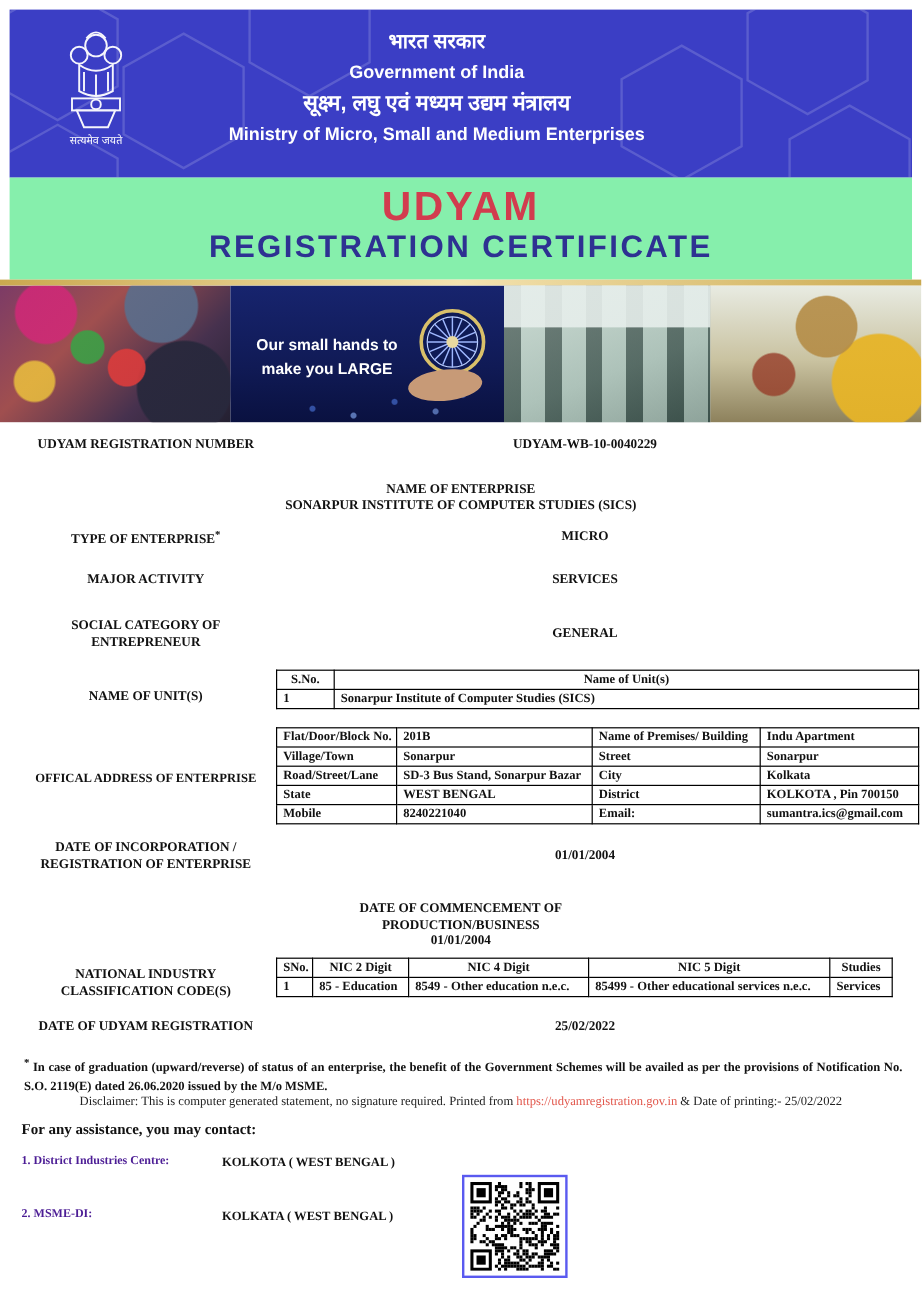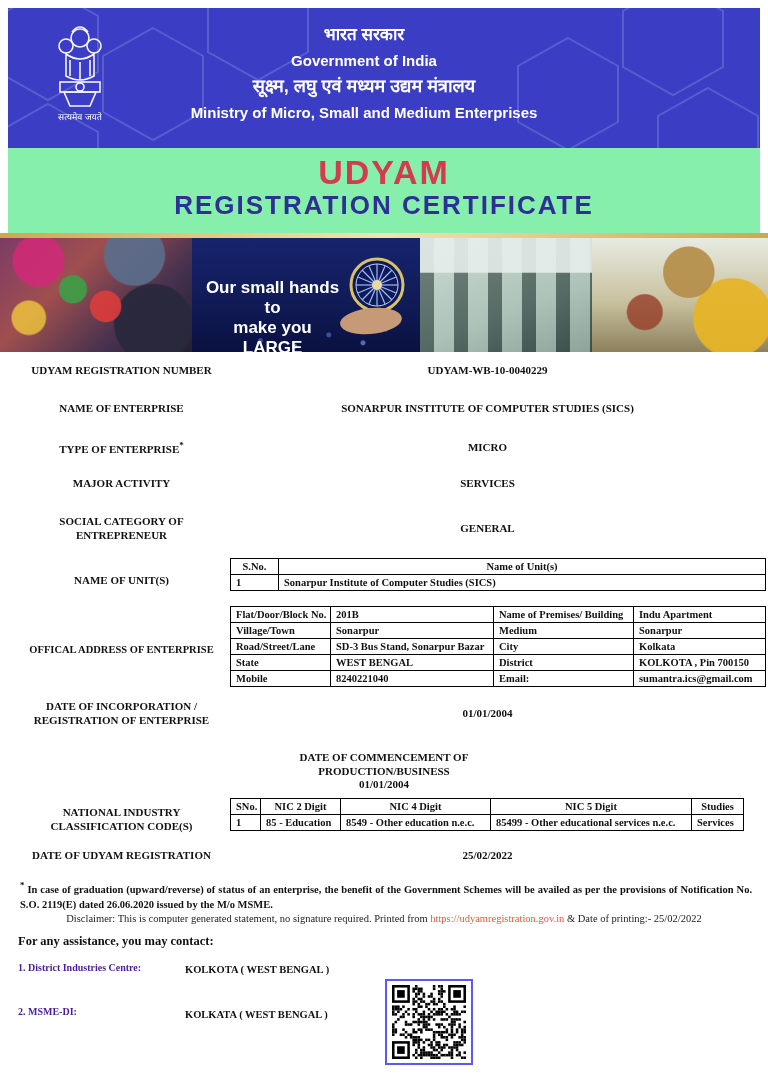--- a/index.html
+++ b/index.html
@@ -58,21 +58,21 @@
       linear-gradient(180deg, rgba(230,238,235,.9) 0 30%, transparent 31%),
       repeating-linear-gradient(90deg, rgba(30,50,45,.55) 0 14px, rgba(190,210,200,.5) 14px 34px),
       linear-gradient(160deg,#dde7e2 0%, #9cb2aa 60%, #5d736c 100%); }
   .seg-hay { left:592px; width:176px;
     background:
       radial-gradient(circle at 55% 30%, rgba(180,140,70,.9) 0 20%, transparent 21%),
       radial-gradient(circle at 80% 70%, rgba(230,180,40,.95) 0 24%, transparent 25%),
       radial-gradient(circle at 30% 65%, rgba(150,60,40,.8) 0 12%, transparent 13%),
       linear-gradient(180deg,#e8ebe2 0%, #c9c2a0 55%, #8d815c 100%); }
   .slogan { position:absolute; left:205px; top:40px; width:135px; text-align:center;
-    color:#fff; font-family:"Liberation Sans", sans-serif; font-size:17px; font-weight:600; line-height:20px; }
+    color:#fff; font-family:"Liberation Sans", sans-serif; font-size:13px; font-weight:600; line-height:20px; }
   .wheel { position:absolute; left:348px; top:18px; }
   .hand { position:absolute; left:340px; top:70px; width:62px; height:26px;
     background:#c79a77; border-radius:50% 60% 50% 60%; transform:rotate(-8deg); }
 
   
   .row { position:absolute; left:18px; width:732px; display:flex; align-items:center; }
   .lbl { width:207px; text-align:center; font-weight:bold; font-size:11px; line-height:14px; color:#111; }
   .val { flex:1; text-align:center; font-weight:bold; font-size:11px; color:#111; }
   sup.star { font-size:9px; vertical-align:super; }
 
@@ -176,21 +176,21 @@
       <circle cx="29" cy="29" r="5" fill="#e8d9a0"></circle>
     </svg>
     <div class="hand"></div>
   </div>
 
   <div class="row" style="top:363px;">
     <div class="lbl">UDYAM REGISTRATION NUMBER</div>
     <div class="val">UDYAM-WB-10-0040229</div>
   </div>
 
-  <div class="row" style="top:401px;">
+  <div class="row" style="top:401px;flex-direction:column;">
     <div class="lbl">NAME OF ENTERPRISE</div>
     <div class="val">SONARPUR INSTITUTE OF COMPUTER STUDIES (SICS)</div>
   </div>
 
   <div class="row" style="top:438px;">
     <div class="lbl">
       <span>TYPE OF ENTERPRISE</span><sup class="star">*</sup>
     </div>
     <div class="val">MICRO</div>
   </div>
@@ -241,21 +241,21 @@
     <tbody>
         <tr>
       <td>Flat/Door/Block No.</td>
       <td>201B</td>
       <td>Name of Premises/ Building</td>
       <td>Indu Apartment</td>
     </tr>
     <tr>
       <td>Village/Town</td>
       <td>Sonarpur</td>
-      <td>Medium</td>
+      <td>Street</td>
       <td>Sonarpur</td>
     </tr>
     <tr>
       <td>Road/Street/Lane</td>
       <td>SD-3 Bus Stand, Sonarpur Bazar</td>
       <td>City</td>
       <td>Kolkata</td>
     </tr>
     <tr>
       <td>State</td>

